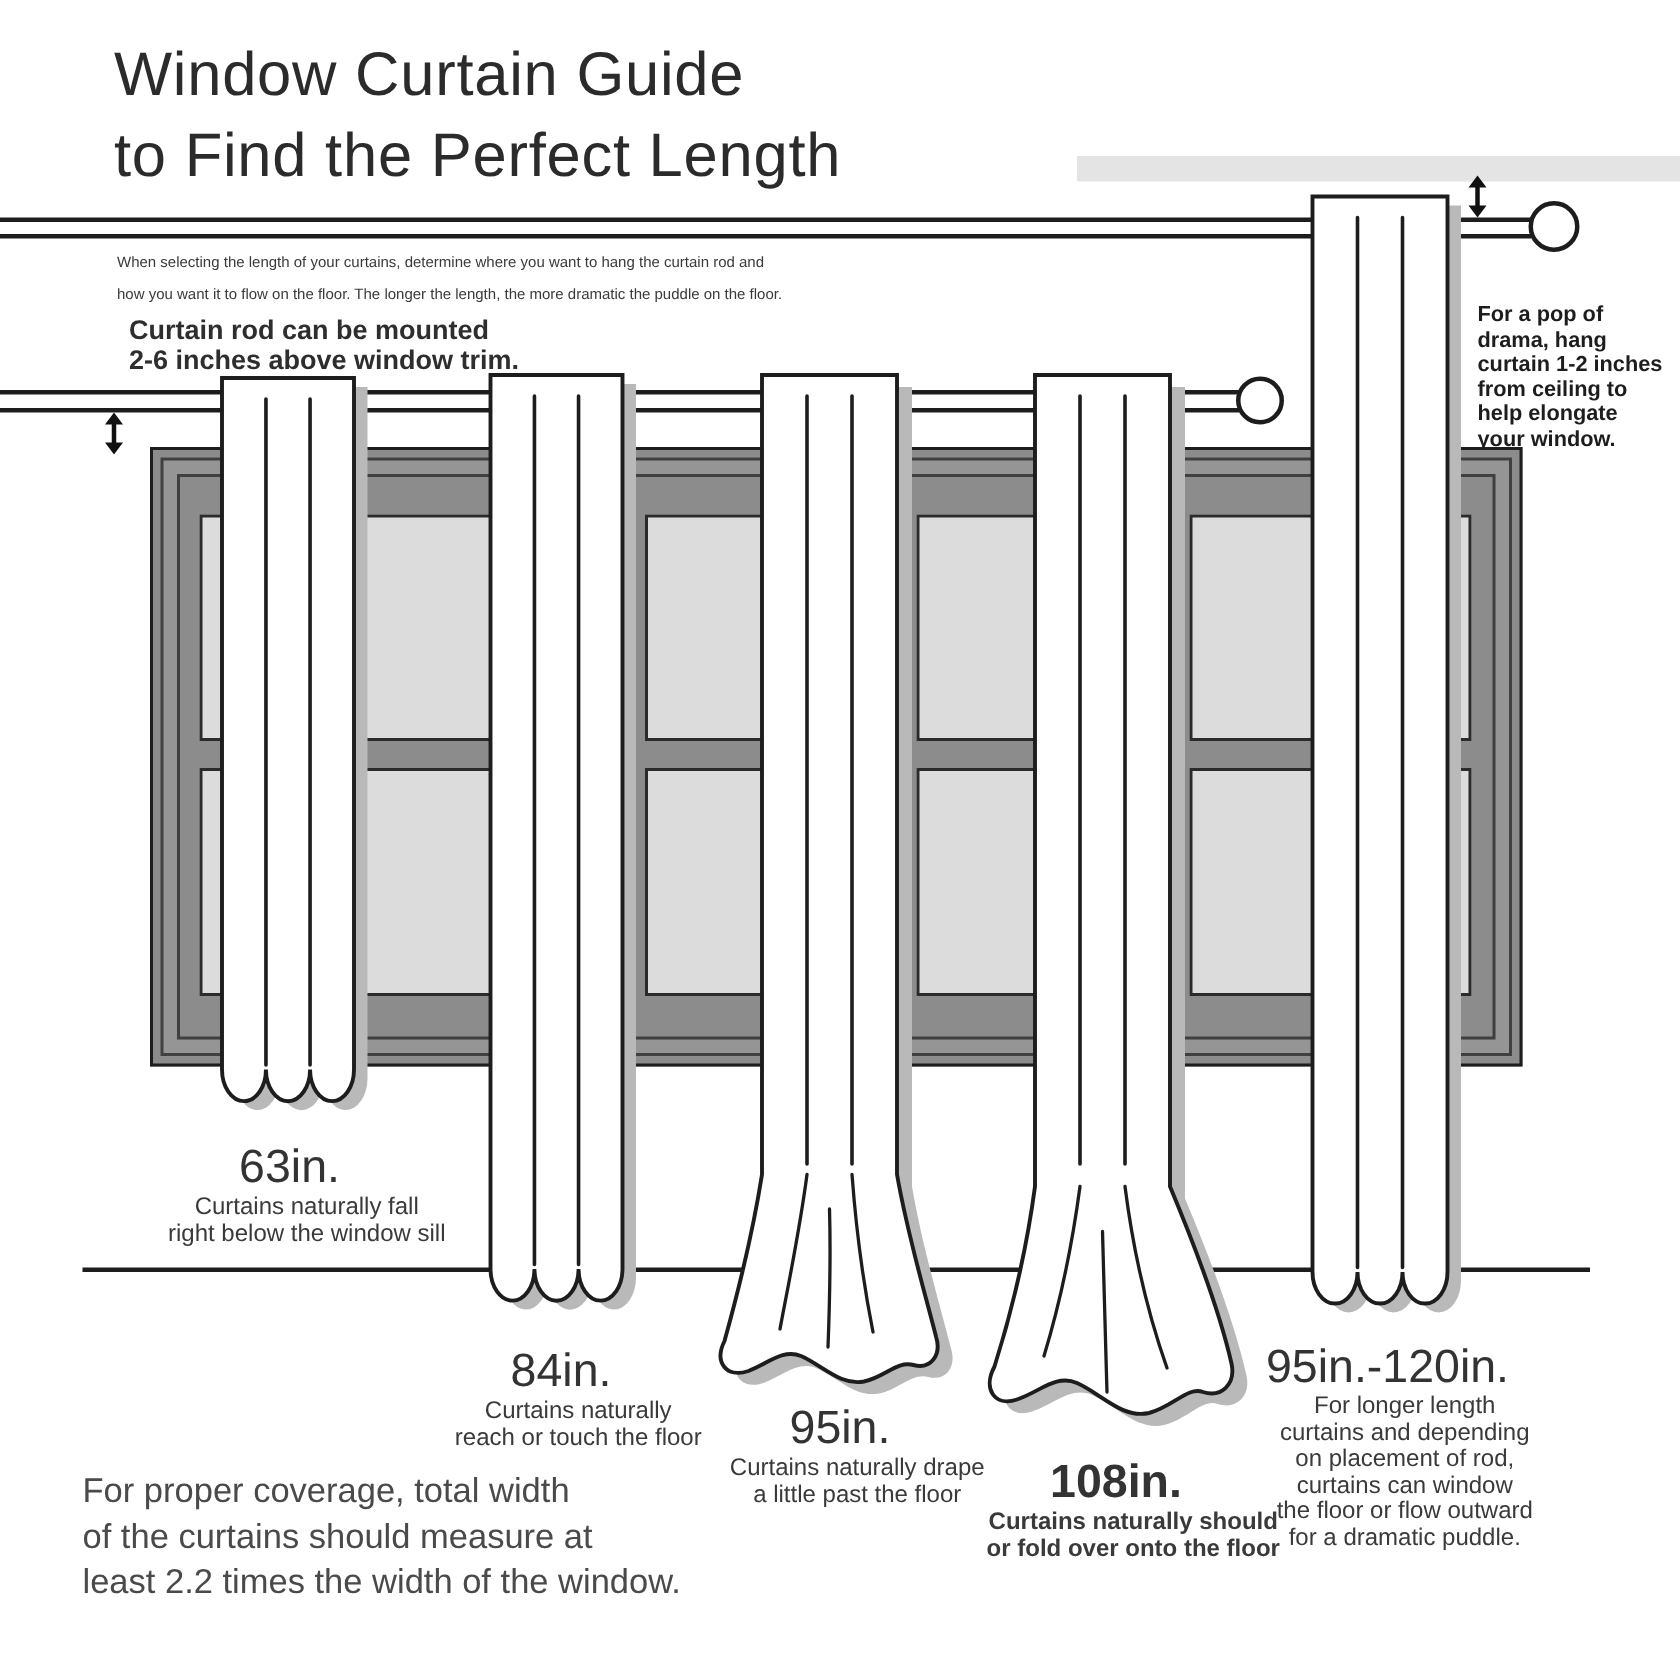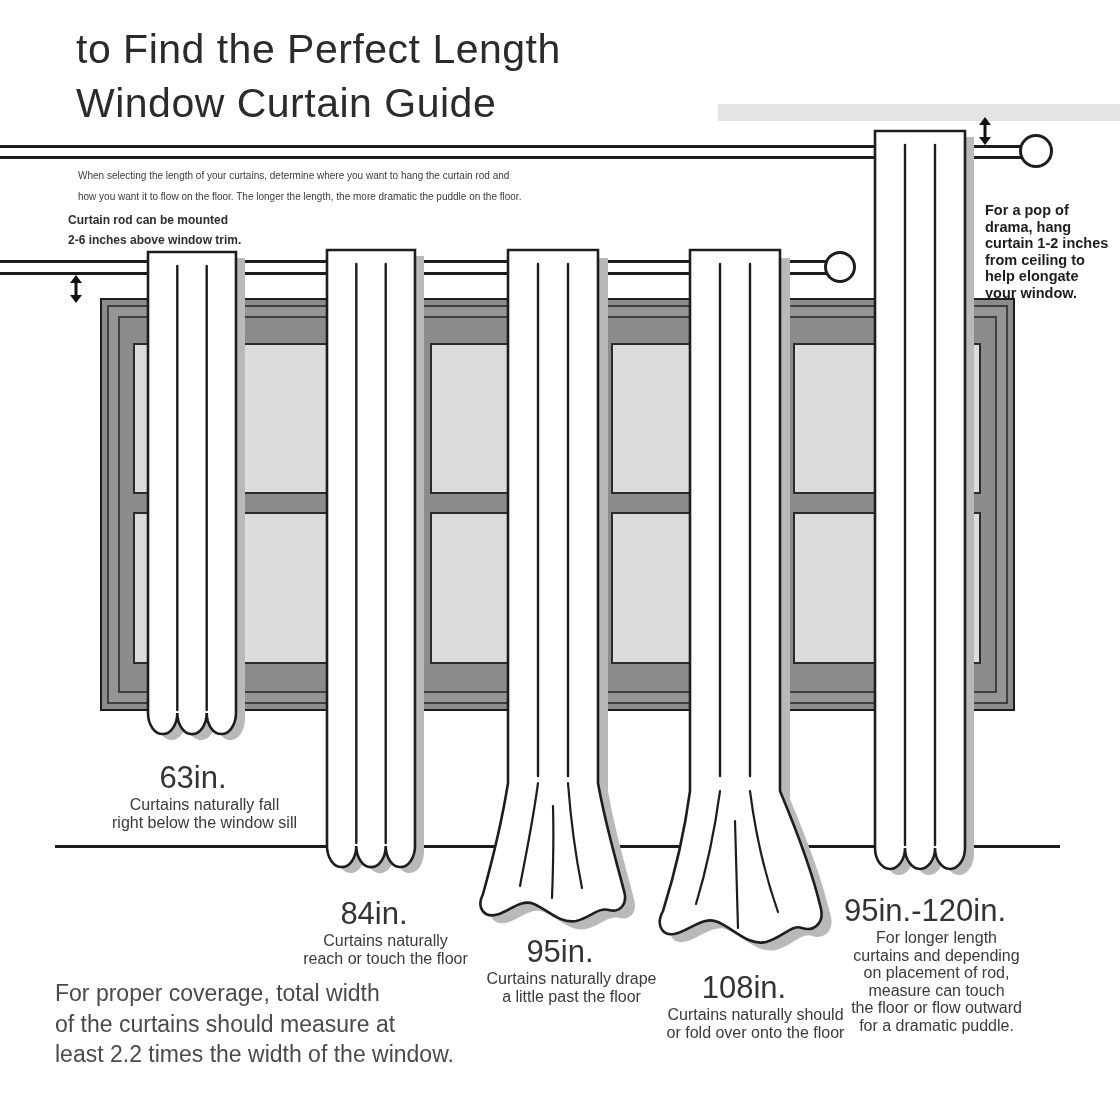--- a/index.html
+++ b/index.html
@@ -6,21 +6,21 @@
   body{width:1120px;height:1120px;position:relative;background:#ffffff;overflow:hidden;
        font-family:"Liberation Sans", sans-serif;color:#2b2b2b;}
   .abs{position:absolute;}
   .nowrap{white-space:nowrap;}
 
   
   #title{left:76px;top:22px;font-size:41px;line-height:54px;color:#2b2b2b;letter-spacing:.5px;}
 
   
   #intro{left:78px;top:165px;font-size:10px;line-height:21px;color:#3a3a3a;}
-  #rod-note{left:68px;top:210px;font-size:12px;line-height:20px;font-weight:bold;color:#2e2e2e;}
+  #rod-note{left:86px;top:210px;font-size:18px;line-height:20px;font-weight:bold;color:#2e2e2e;}
   #ceiling-note{left:985px;top:180px;font-size:14.5px;line-height:16.5px;font-weight:bold;color:#1d1d1d;margin-top:22px;}
 
   
   #ceiling-bar{left:718px;top:104px;width:402px;height:17px;background:#e4e4e4;}
   .rod-line{background:#1d1d1d;height:3px;}
   .finial{border:3px solid #1d1d1d;border-radius:50%;background:#fff;box-sizing:border-box;}
 
   
   #window{left:100px;top:298px;width:915px;height:413px;background:#8c8c8c;
           border:2.5px solid #1d1d1d;box-sizing:border-box;}
@@ -36,22 +36,22 @@
   .clabel .num{font-size:31px;line-height:36px;color:#333;}
   .clabel .cap{font-size:16px;line-height:17.5px;white-space:nowrap;margin-left:23px;}
 
   
   #footer{left:55px;top:978px;font-size:23px;line-height:30.5px;font-weight:normal;color:#4a4a4a;}
 </style>
 </head>
 <body>
 
 <div class="abs" id="title">
+  <div class="nowrap">Window Curtain Guide</div>
   <div class="nowrap">to Find the Perfect Length</div>
-  <div class="nowrap">Window Curtain Guide</div>
 </div>
 
 <div class="abs" id="ceiling-bar"></div>
 
 <div class="abs rod-line" style="left:0;top:145px;width:1021px;"></div>
 <div class="abs rod-line" style="left:0;top:156px;width:1021px;"></div>
 <div class="abs finial" style="left:1019px;top:134px;width:34px;height:34px;"></div>
 
 <svg class="abs" style="left:974px;top:116px;" width="22" height="30">
   <path d="M11,7 V23" stroke="#111" stroke-width="3"></path>
@@ -159,32 +159,32 @@
   <div class="cap">Curtains naturally</div>
   <div class="cap">reach or touch the floor</div>
 </div>
 
 <div class="abs clabel" style="left:560px;top:934px;">
   <div class="num">95in.</div>
   <div class="cap">Curtains naturally drape</div>
   <div class="cap">a little past the floor</div>
 </div>
 
-<div class="abs clabel" style="left:744px;top:970px;">
+<div class="abs clabel" style="left:744px;top:970px;font-weight:bold;">
   <div class="num">108in.</div>
   <div class="cap">Curtains naturally should</div>
   <div class="cap">or fold over onto the floor</div>
 </div>
 
 <div class="abs clabel" style="left:925px;top:893px;">
   <div class="num">95in.-120in.</div>
   <div class="cap">For longer length</div>
   <div class="cap">curtains and depending</div>
   <div class="cap">on placement of rod,</div>
-  <div class="cap">measure can touch</div>
+  <div class="cap">curtains can window</div>
   <div class="cap">the floor or flow outward</div>
   <div class="cap">for a dramatic puddle.</div>
 </div>
 
 <div class="abs" id="footer">
   <div class="nowrap">For proper coverage, total width</div>
   <div class="nowrap">of the curtains should measure at</div>
   <div class="nowrap">least 2.2 times the width of the window.</div>
 </div>
 

